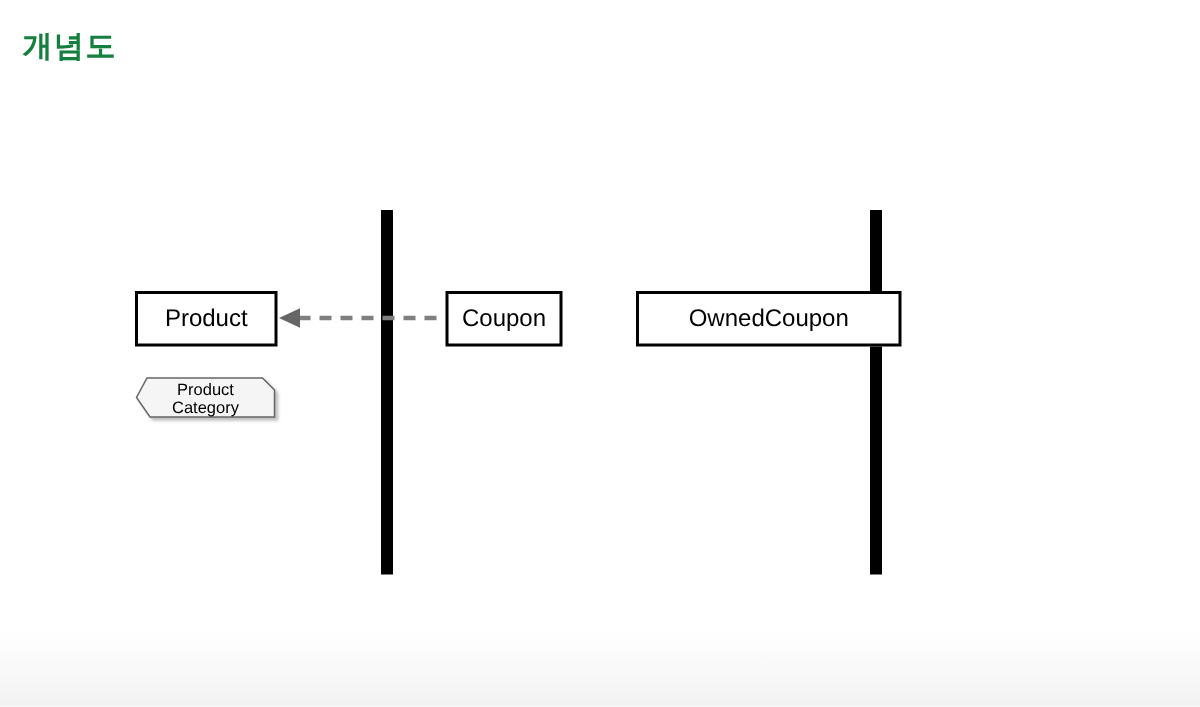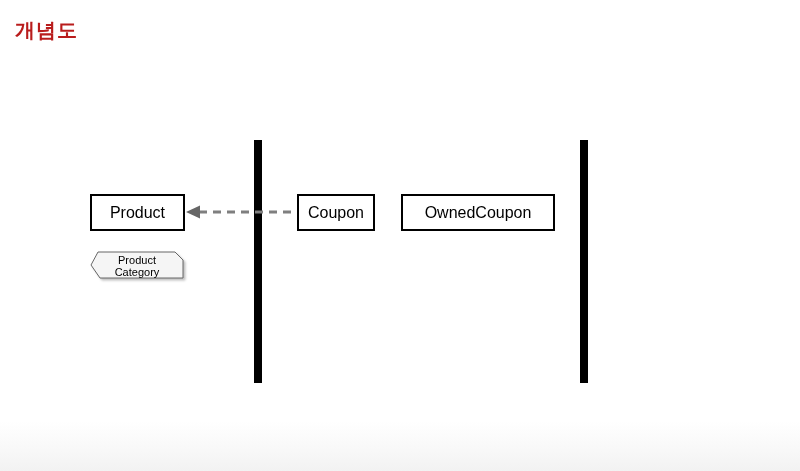--- a/index.html
+++ b/index.html
@@ -13,21 +13,21 @@
     background: #ffffff;
     overflow: hidden;
   }
 
   .page-title {
     position: absolute;
     left: 15px;
     top: 17px;
     font-size: 20px;
     font-weight: bold;
-    color: #b91c1c;
+    color: #15803d;
     letter-spacing: 1px;
   }
 
   .lifeline {
     position: absolute;
     top: 140px;
     width: 8px;
     height: 243px;
     background: #000000;
     z-index: 1;
@@ -43,21 +43,21 @@
     border: 2px solid #000000;
     display: flex;
     align-items: center;
     justify-content: center;
     font-size: 16px;
     color: #000000;
     z-index: 2;
   }
   .node-product     { left: 90px;  width: 95px;  }
   .node-coupon      { left: 297px; width: 78px;  }
-  .node-ownedcoupon { left: 401px; width: 154px; }
+  .node-ownedcoupon { left: 424px; width: 177px; }
 
   .arrow-svg {
     position: absolute;
     left: 0; top: 0;
     width: 800px;
     height: 471px;
     z-index: 3;
     pointer-events: none;
   }
   .arrow-line {

